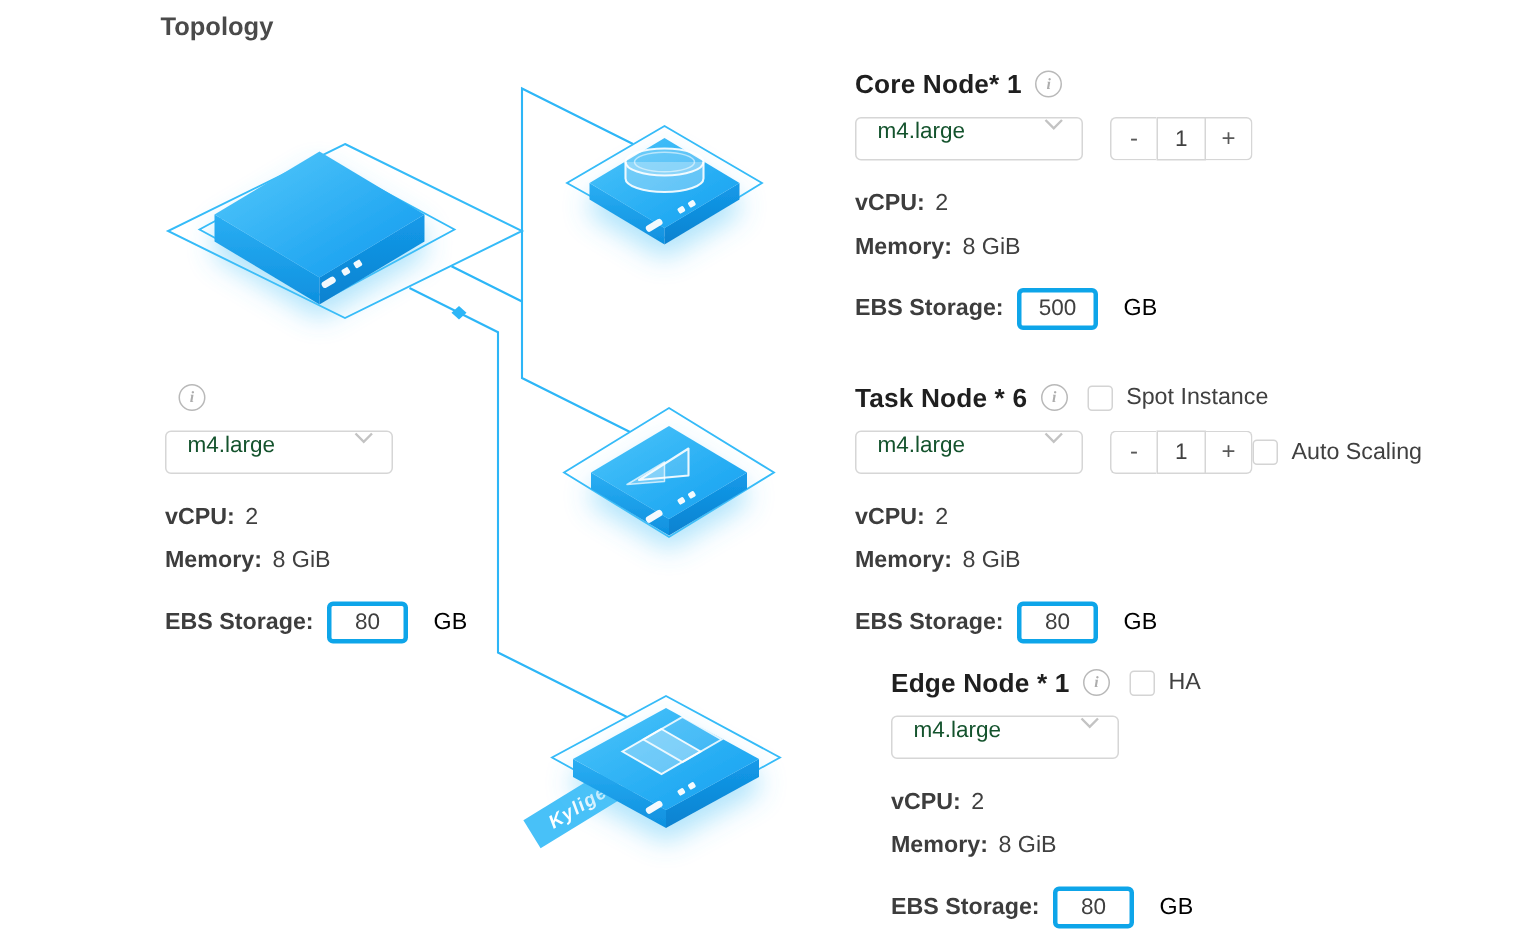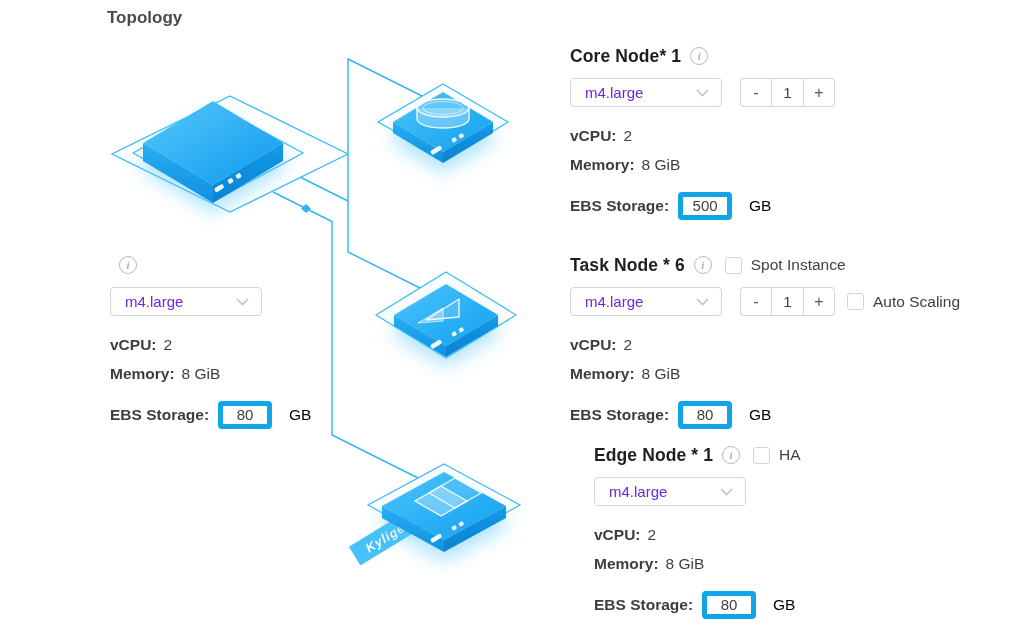--- a/index.html
+++ b/index.html
@@ -22,40 +22,40 @@
   }
   .cb-group{display:flex;align-items:center;margin-left:13px;}
   .checkbox{
     width:17px;height:17px;border:1px solid #d4d4d4;border-radius:3px;background:#fff;
     box-sizing:border-box;flex:0 0 auto;
   }
   .cb-label{font-size:15.5px;color:#404040;margin-left:9px;white-space:nowrap;}
   .controls-row{display:flex;align-items:center;margin-top:10px;height:29px;}
   .select-box{
     width:152px;height:29px;border:1px solid #d6d6d6;border-radius:4px;background:#fff;
-    display:flex;align-items:center;justify-content:space-between;
-    padding:0 12px 0 14px;box-sizing:border-box;font-size:15px;color:#6d28d9;cursor:pointer;
+    display:flex;align-items:flex-start;justify-content:space-between;
+    padding:0 12px 0 14px;box-sizing:border-box;font-size:15px;color:#14532d;cursor:pointer;
   }
   .chevron{display:flex;align-items:center;}
   .stepper{display:flex;margin-left:18px;}
   .step-btn,.step-value{
     height:29px;border:1px solid #d6d6d6;background:#fff;box-sizing:border-box;
     display:flex;align-items:center;justify-content:center;font-size:16px;color:#595959;
   }
   .step-btn{width:31px;cursor:pointer;}
   .step-minus{border-radius:4px 0 0 4px;border-right:none;}
   .step-plus{border-radius:0 4px 4px 0;border-left:none;}
   .step-value{width:33px;font-size:15px;color:#404040;}
   .specs{margin-top:14px;}
   .spec-line{height:29px;display:flex;align-items:center;font-size:15.5px;color:#404040;white-space:nowrap;}
   .spec-label{font-weight:700;color:#3d3d3d;text-align:center;}
   .spec-value{margin-left:7px;}
   .ebs-row{display:flex;align-items:center;margin-top:12px;height:29px;}
   .ebs-input{
-    width:54px;height:28px;border:5px solid #0ea5e9;border-radius:4px;background:#fff;
+    width:54px;height:28px;border:3px solid #0ea5e9;border-radius:4px;background:#fff;
     text-align:center;font-size:15px;color:#404040;margin-left:9px;box-sizing:border-box;
     font-family:"Liberation Sans",sans-serif;outline:none;
   }
   .ebs-unit{margin-left:17px;font-size:15.5px;color:#000000;}
 </style>
 </head>
 <body>
 
 <div id="app">
 
@@ -250,21 +250,21 @@
           <svg width="13" height="8" viewBox="0 0 13 8">
               <polyline points="1,1 6.5,6.5 12,1" fill="none" stroke="#c3c3c3" stroke-width="1.6"></polyline>
             </svg>
         </span>
       </div>
       <div class="stepper">
         <div class="step-btn step-minus">-</div>
         <div class="step-value">1</div>
         <div class="step-btn step-plus">+</div>
       </div>
-      <span class="cb-group" style="margin-left:12px;">
+      <span class="cb-group" style="margin-left:0;">
         <span class="checkbox"></span>
         <span class="cb-label">Auto Scaling</span>
       </span>
     </div>
     <div class="specs">
       <div class="spec-line">
         <span class="spec-label">vCPU:</span>
         <span class="spec-value">2</span>
       </div>
       <div class="spec-line">

